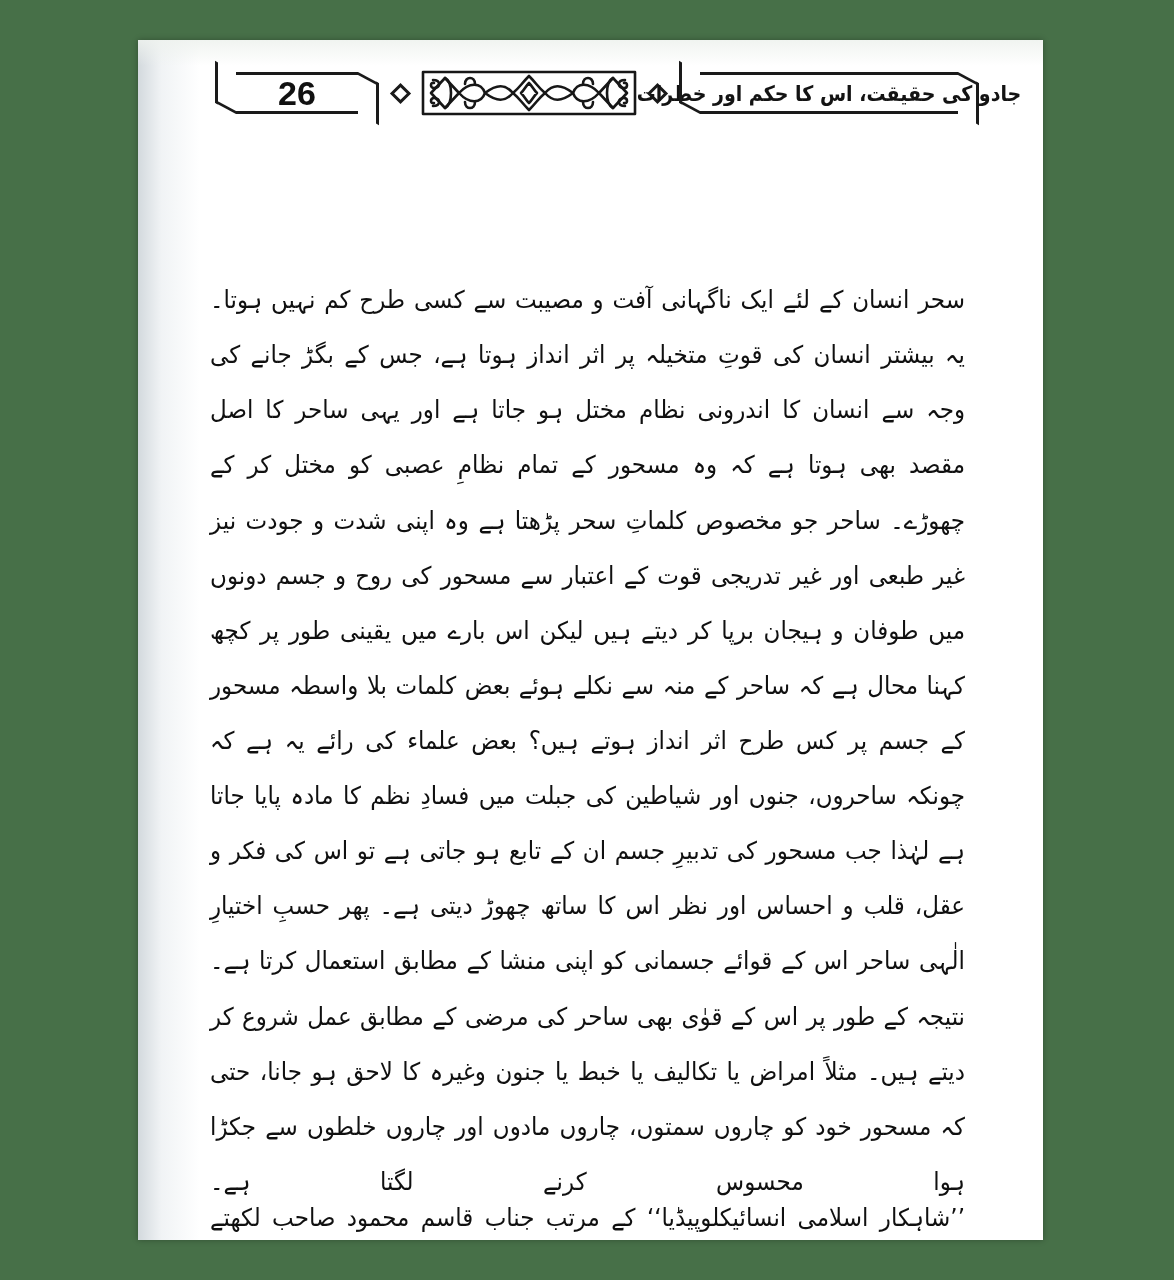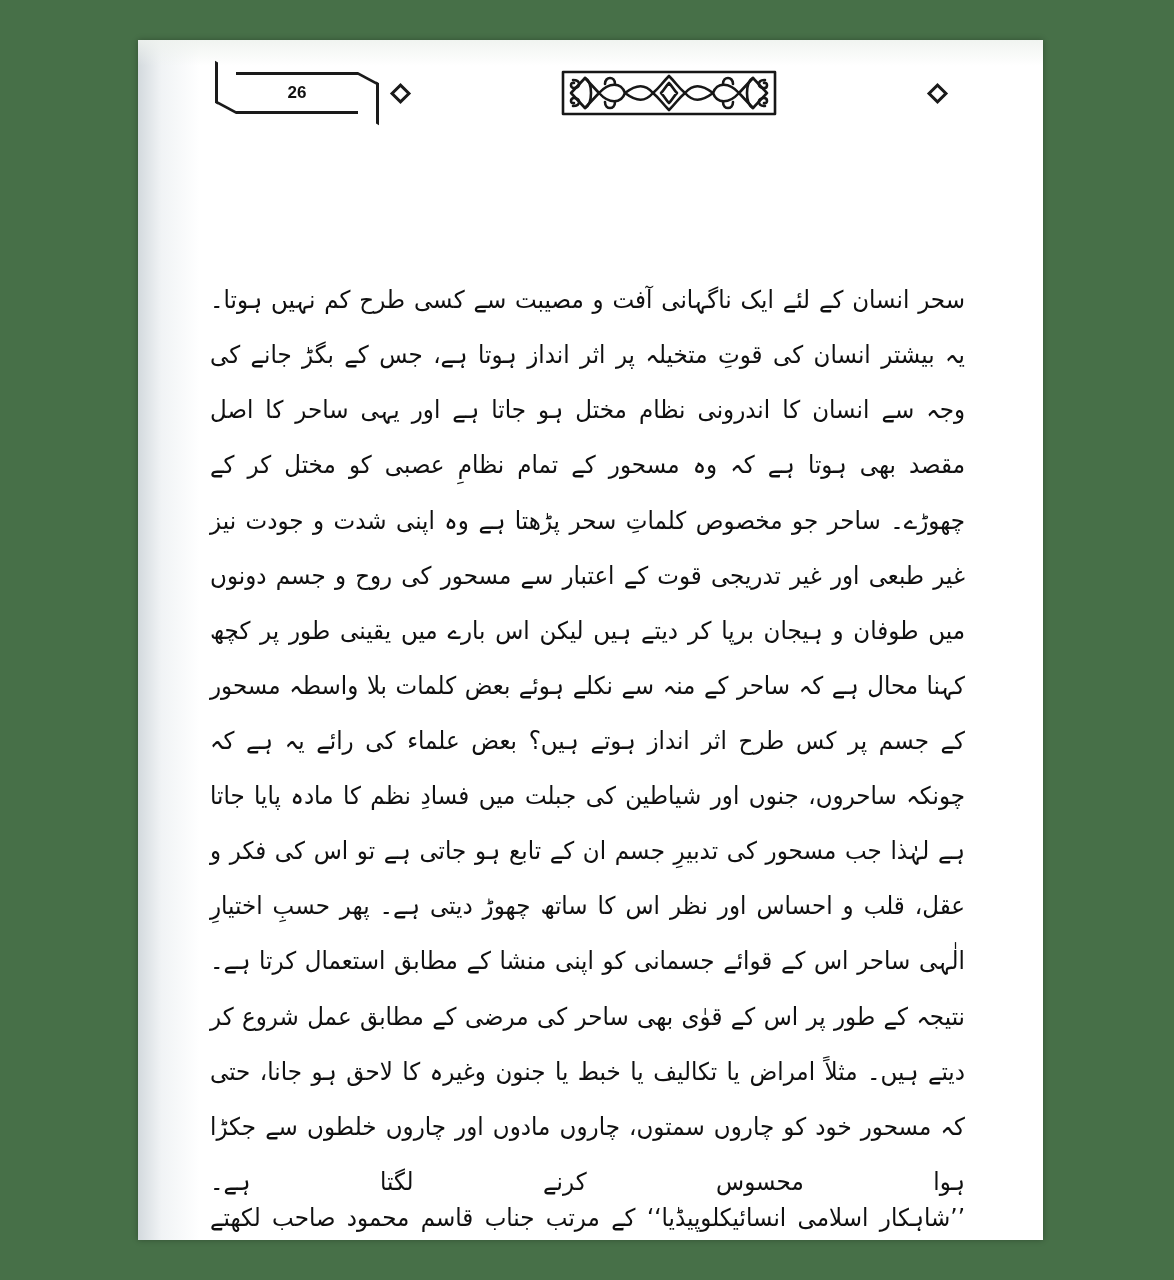--- a/index.html
+++ b/index.html
@@ -113,21 +113,21 @@
     transform: scaleY(1.12);
   }
 
   .page-number-box {
     flex: 0 0 auto;
     width: 122px;
     margin-right: 26px;
   }
   .page-number-text {
     font-family: "Liberation Sans", sans-serif;
-    font-size: 17px;
+    font-size: 34px;
     font-weight: bold;
     color: #111111;
   }
 
   
   .diamond {
     flex: 0 0 auto;
     width: 15px;
     height: 15px;
     border: 3px solid #1a1a1a;
@@ -234,20 +234,23 @@
           <path d="M204 40 C 196 40, 196 32, 203 32 C 207 32, 207 38, 203 37"></path>
           <path d="M178 27 C 168 16, 156 16, 152 27 C 156 38, 168 38, 178 27 Z"></path>
           <path d="M172 18 C 172 10, 162 10, 162 18"></path>
           <path d="M172 36 C 172 44, 162 44, 162 36"></path>
         </g>
       </svg>
     </div>
 
     <span class="diamond"></span>
 
+    <div class="cartouche header-title-box">
+      <span class="header-title-text">جادو کی حقیقت، اس کا حکم اور خطرات</span>
+    </div>
 
   </div>
 
 
   <div class="page-body">
     <p class="body-paragraph">سحر انسان کے لئے ایک ناگہانی آفت و مصیبت سے کسی طرح کم نہیں ہوتا۔ یہ بیشتر انسان کی قوتِ متخیلہ پر اثر انداز ہوتا ہے، جس کے بگڑ جانے کی وجہ سے انسان کا اندرونی نظام مختل ہو جاتا ہے اور یہی ساحر کا اصل مقصد بھی ہوتا ہے کہ وہ مسحور کے تمام نظامِ عصبی کو مختل کر کے چھوڑے۔ ساحر جو مخصوص کلماتِ سحر پڑھتا ہے وہ اپنی شدت و جودت نیز غیر طبعی اور غیر تدریجی قوت کے اعتبار سے مسحور کی روح و جسم دونوں میں طوفان و ہیجان برپا کر دیتے ہیں لیکن اس بارے میں یقینی طور پر کچھ کہنا محال ہے کہ ساحر کے منہ سے نکلے ہوئے بعض کلمات بلا واسطہ مسحور کے جسم پر کس طرح اثر انداز ہوتے ہیں؟ بعض علماء کی رائے یہ ہے کہ چونکہ ساحروں، جنوں اور شیاطین کی جبلت میں فسادِ نظم کا مادہ پایا جاتا ہے لہٰذا جب مسحور کی تدبیرِ جسم ان کے تابع ہو جاتی ہے تو اس کی فکر و عقل، قلب و احساس اور نظر اس کا ساتھ چھوڑ دیتی ہے۔ پھر حسبِ اختیارِ الٰہی ساحر اس کے قوائے جسمانی کو اپنی منشا کے مطابق استعمال کرتا ہے۔ نتیجہ کے طور پر اس کے قوٰی بھی ساحر کی مرضی کے مطابق عمل شروع کر دیتے ہیں۔ مثلاً امراض یا تکالیف یا خبط یا جنون وغیرہ کا لاحق ہو جانا، حتی کہ مسحور خود کو چاروں سمتوں، چاروں مادوں اور چاروں خلطوں سے جکڑا ہوا محسوس کرنے لگتا ہے۔</p>
     <p class="body-paragraph">’’شاہکار اسلامی انسائیکلوپیڈیا‘‘ کے مرتب جناب قاسم محمود صاحب لکھتے ہیں: ’’جادو کے متعلق یہ بات سمجھنی چاہئے کہ اس میں دوسرے شخص پر اثر ڈالنے کے لئے شیاطین یا ارواحِ خبیثہ یا ستاروں کی مدد مانگی جاتی ہے ...... جادو دراصل ایک نفسیاتی اثر ہے جو نفس سے گزر کر جسم کو بھی اسی طرح متاثر کر سکتا ہے جس طرح جسمانی اثرات جسم سے گزر کر نفس کو متاثر کرتے ہیں، مثلاً خوف ایک نفسیاتی چیز ہے مگر اس کا اثر جسم پر یہ ہوتا ہے کہ رونگٹے کھڑے ہو جاتے ہیں اور بدن میں</p>
   </div>
 
 </div>

